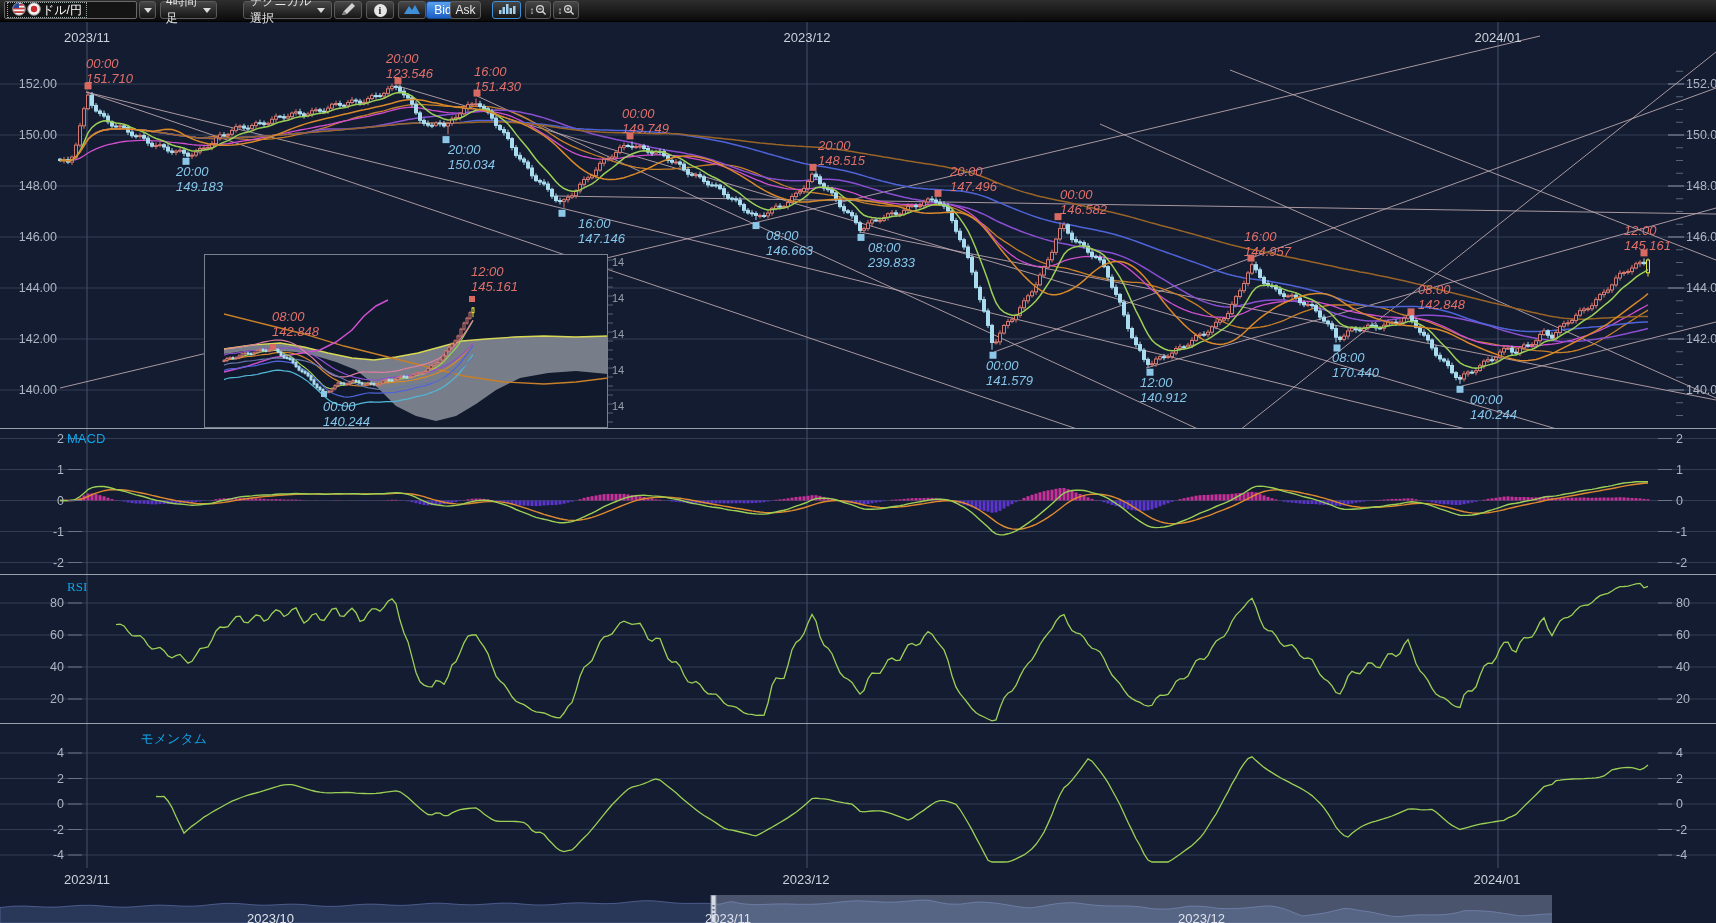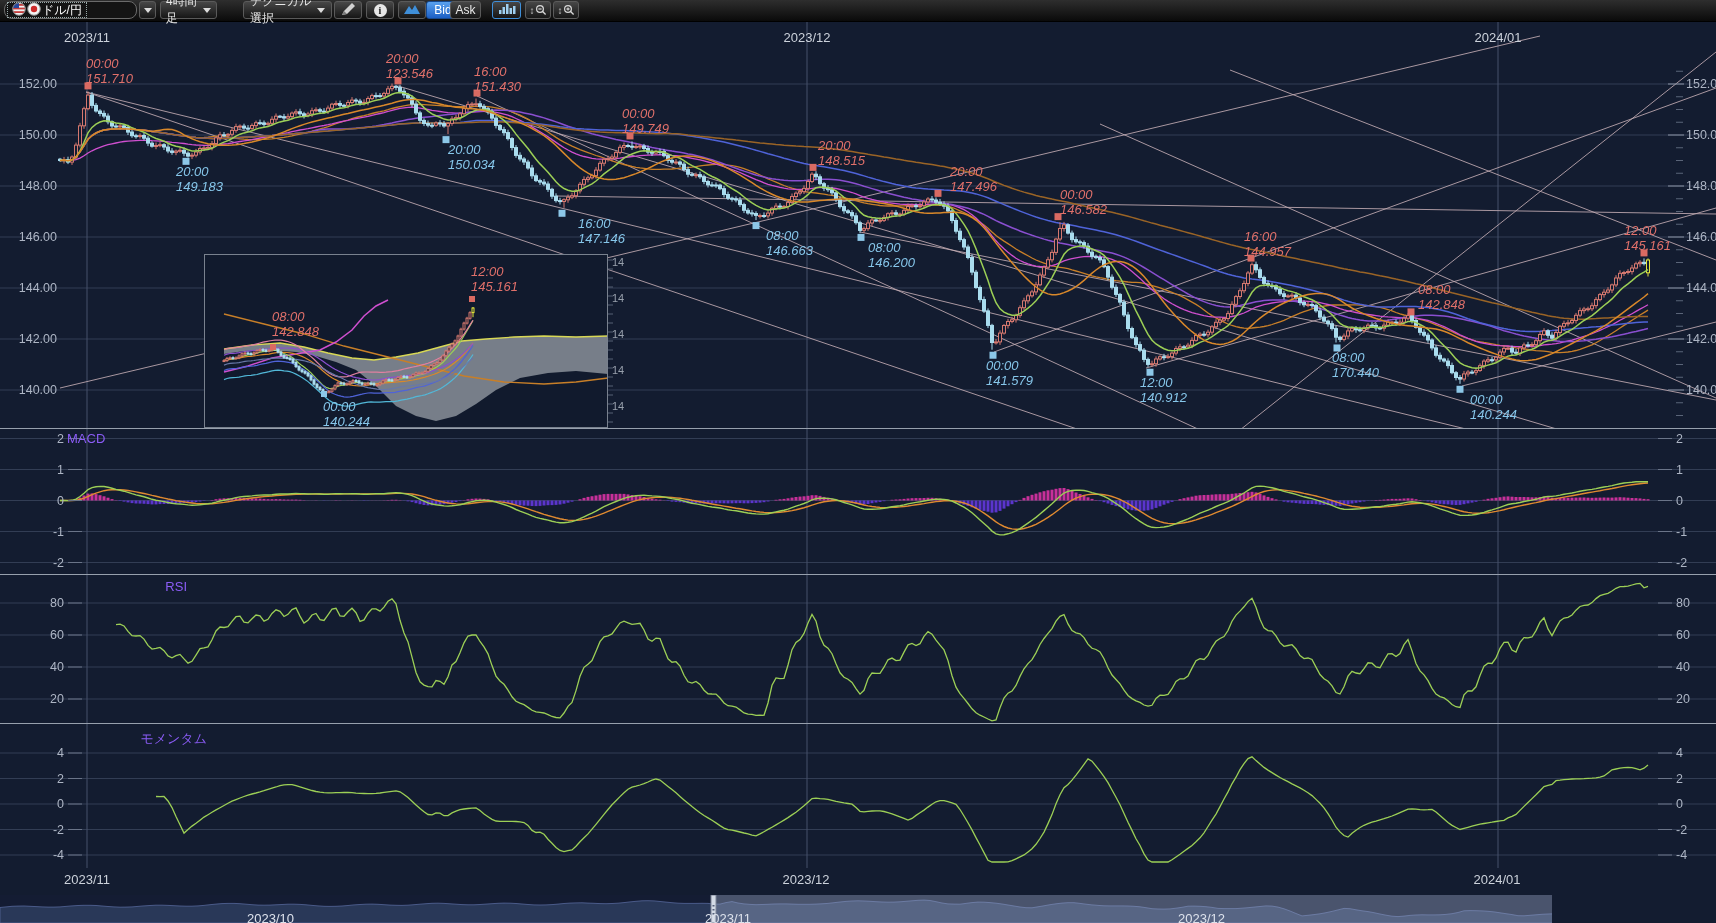--- a/index.html
+++ b/index.html
@@ -6,32 +6,32 @@
   #root{position:relative;width:1716px;height:923px;overflow:hidden;background:#131c30;
         font-family:"Liberation Sans",sans-serif;}
   
   #toolbar{position:absolute;left:0;top:0;width:1716px;height:21px;
            background:linear-gradient(#2e2e2e,#0a0a0a);border-bottom:1px solid #000;z-index:20;}
   .tbtn{position:absolute;top:1px;height:18px;box-sizing:border-box;display:flex;align-items:center;
         justify-content:center;gap:4px;border:1px solid #5a5a5a;border-radius:3px;
         background:linear-gradient(#474747,#161616);color:#e8e8e8;font-size:12px;cursor:pointer;}
   .tbtn.active{background:linear-gradient(#5aa2ef,#1c5fc4);border-color:#16498f;color:#fff;}
   #pair-field{position:absolute;left:4px;top:1px;width:133px;height:18px;box-sizing:border-box;
-              border:1px solid #6a6a6a;border-radius:8px;background:#141414;display:flex;
+              border:1px solid #6a6a6a;border-radius:2px;background:#141414;display:flex;
               align-items:center;color:#fff;font-size:12px;}
   #pair-inner{display:flex;align-items:center;gap:4px;margin-left:3px;padding:0 4px;height:14px;
               outline:1px dotted #9aa;}
   .arrow-down{width:0;height:0;border-left:4px solid transparent;border-right:4px solid transparent;
               border-top:5px solid #dcdcdc;}
   .flag{display:inline-block;margin-right:-3px;}
   
   .hdivider{position:absolute;left:0;width:1716px;height:1px;background:#97a0ad;z-index:12;}
   .axlbl{position:absolute;color:#adb5c4;font-size:12.5px;line-height:14px;z-index:8;}
   .mlbl{position:absolute;color:#ccd2db;font-size:13px;line-height:15px;z-index:8;}
-  .ptitle{position:absolute;color:#8b5cf6;font-size:13px;line-height:15px;z-index:8;}
+  .ptitle{position:absolute;color:#0ea5e9;font-size:13px;line-height:15px;z-index:8;}
   .annot{position:absolute;font-size:13px;line-height:15px;z-index:9;white-space:nowrap;font-style:italic;}
   .annot.h{color:#e0706a;}
   .annot.l{color:#86c6ea;}
   svg.layer{position:absolute;left:0;z-index:2;}
   #inset-svg{position:absolute;z-index:6;}
   #nav-wrap{position:absolute;left:0;top:895px;width:1552px;height:28px;overflow:hidden;
             background:#141c33;z-index:4;}
   .navlbl{position:absolute;top:16px;color:#dde2ec;font-size:13px;z-index:6;white-space:nowrap;}
 </style>
 </head>
@@ -1068,21 +1068,21 @@
     <div class="annot l" style="left:766px;top:228.09349999999972px;">
       <div>08:00</div>
       <div>146.663</div>
     </div>
     <div class="annot h" style="left:818px;top:137.86750000000035px;">
       <div>20:00</div>
       <div>148.515</div>
     </div>
     <div class="annot l" style="left:868px;top:239.9000000000003px;">
       <div>08:00</div>
-      <div>146.200</div>
+      <div>239.833</div>
     </div>
     <div class="annot h" style="left:950px;top:163.85199999999975px;">
       <div>20:00</div>
       <div>147.496</div>
     </div>
     <div class="annot l" style="left:986px;top:357.7354999999998px;">
       <div>00:00</div>
       <div>141.579</div>
     </div>
     <div class="annot h" style="left:1060px;top:187.15900000000016px;">
@@ -1563,21 +1563,21 @@
       <line x1="1658" y1="699" x2="1672" y2="699" stroke="#6a7488"></line>
     </svg>
     <div class="axlbl" style="left:24px;top:596px;width:40px;text-align:right;">80</div>
     <div class="axlbl" style="left:1676px;top:596px;width:30px;text-align:left;">80</div>
     <div class="axlbl" style="left:24px;top:628px;width:40px;text-align:right;">60</div>
     <div class="axlbl" style="left:1676px;top:628px;width:30px;text-align:left;">60</div>
     <div class="axlbl" style="left:24px;top:660px;width:40px;text-align:right;">40</div>
     <div class="axlbl" style="left:1676px;top:660px;width:30px;text-align:left;">40</div>
     <div class="axlbl" style="left:24px;top:692px;width:40px;text-align:right;">20</div>
     <div class="axlbl" style="left:1676px;top:692px;width:30px;text-align:left;">20</div>
-    <div class="ptitle" style="left:67px;top:579px;width:120px;text-align:right;">RSI</div>
+    <div class="ptitle" style="left:67px;top:579px;width:120px;text-align:left;font-family:Liberation Serif, serif;">RSI</div>
     <svg class="layer" style="top:724px" width="1716" height="171" viewBox="0 724 1716 171">
       <line x1="0" y1="753" x2="1716" y2="753" stroke="#323d54"></line>
       <line x1="0" y1="778.5" x2="1716" y2="778.5" stroke="#323d54"></line>
       <line x1="0" y1="804" x2="1716" y2="804" stroke="#323d54"></line>
       <line x1="0" y1="829.5" x2="1716" y2="829.5" stroke="#323d54"></line>
       <line x1="0" y1="855" x2="1716" y2="855" stroke="#323d54"></line>
       <line x1="87" y1="724" x2="87" y2="868" stroke="#46506a"></line>
       <line x1="807" y1="724" x2="807" y2="868" stroke="#46506a"></line>
       <line x1="1498" y1="724" x2="1498" y2="868" stroke="#46506a"></line>
       <path d="M156.0 796.5L160.0 796.6L164.0 796.5L168.0 801.0L172.0 807.6L176.0 816.6L180.0 824.8L184.0 833.1L188.0 829.4L192.0 826.1L196.0 823.3L200.0 820.2L204.0 817.1L208.0 814.7L212.0 812.3L216.0 809.9L220.0 807.7L224.0 805.5L228.0 803.3L232.0 801.2L236.0 799.6L240.0 798.0L244.0 796.5L248.0 795.1L252.0 794.0L256.0 793.0L260.0 791.9L264.0 790.7L268.0 789.4L272.0 788.1L276.0 787.0L280.0 785.7L284.0 784.9L288.0 784.7L292.0 784.6L296.0 785.7L300.0 786.9L304.0 788.1L308.0 789.3L312.0 790.5L316.0 791.5L320.0 792.1L324.0 792.6L328.0 792.9L332.0 792.8L336.0 792.7L340.0 792.6L344.0 792.5L348.0 792.5L352.0 792.7L356.0 793.1L360.0 793.4L364.0 793.5L368.0 793.6L372.0 793.7L376.0 793.4L380.0 793.0L384.0 792.4L388.0 791.8L392.0 791.3L396.0 790.8L400.0 791.8L404.0 794.5L408.0 797.6L412.0 801.2L416.0 804.9L420.0 808.5L424.0 811.7L428.0 814.5L432.0 814.9L436.0 812.9L440.0 813.1L444.0 815.7L448.0 815.6L452.0 812.9L456.0 811.2L460.0 809.7L464.0 809.0L468.0 808.5L472.0 808.2L476.0 807.9L480.0 810.5L484.0 814.0L488.0 816.7L492.0 819.3L496.0 821.0L500.0 821.3L504.0 821.4L508.0 821.3L512.0 821.3L516.0 821.5L520.0 821.8L524.0 822.5L528.0 825.4L532.0 830.4L536.0 832.5L540.0 832.1L544.0 834.3L548.0 839.2L552.0 843.3L556.0 847.4L560.0 850.5L564.0 851.6L568.0 850.6L572.0 849.9L576.0 846.3L580.0 841.8L584.0 837.8L588.0 833.9L592.0 829.1L596.0 824.3L600.0 819.3L604.0 814.3L608.0 809.5L612.0 804.8L616.0 800.7L620.0 796.6L624.0 792.7L628.0 789.2L632.0 787.2L636.0 786.2L640.0 785.0L644.0 783.6L648.0 782.0L652.0 780.2L656.0 779.0L660.0 780.0L664.0 783.3L668.0 786.4L672.0 789.6L676.0 792.8L680.0 796.4L684.0 799.9L688.0 803.3L692.0 806.6L696.0 809.7L700.0 812.7L704.0 815.5L708.0 817.9L712.0 820.3L716.0 822.9L720.0 825.6L724.0 828.1L728.0 829.7L732.0 830.2L736.0 831.0L740.0 832.0L744.0 833.0L748.0 833.9L752.0 835.1L756.0 835.9L760.0 833.9L764.0 831.7L768.0 829.4L772.0 827.2L776.0 824.9L780.0 822.5L784.0 820.1L788.0 817.6L792.0 814.9L796.0 812.2L800.0 809.1L804.0 805.8L808.0 802.2L812.0 798.6L816.0 798.1L820.0 798.6L824.0 798.9L828.0 799.4L832.0 800.4L836.0 801.4L840.0 802.1L844.0 802.9L848.0 803.5L852.0 804.2L856.0 807.6L860.0 811.3L864.0 811.8L868.0 811.4L872.0 811.0L876.0 810.9L880.0 810.9L884.0 811.5L888.0 812.6L892.0 813.8L896.0 815.3L900.0 816.9L904.0 818.4L908.0 820.1L912.0 818.4L916.0 815.4L920.0 812.8L924.0 810.1L928.0 807.1L932.0 804.3L936.0 801.8L940.0 800.7L944.0 800.7L948.0 801.6L952.0 802.9L956.0 804.4L960.0 809.5L964.0 816.0L968.0 822.7L972.0 829.9L976.0 837.6L980.0 845.0L984.0 852.6L988.0 860.3L992.0 862.0L996.0 862.0L1000.0 862.0L1004.0 862.0L1008.0 861.9L1012.0 860.6L1016.0 858.8L1020.0 856.9L1024.0 854.9L1028.0 851.9L1032.0 848.8L1036.0 844.3L1040.0 838.5L1044.0 832.1L1048.0 823.6L1052.0 814.6L1056.0 803.7L1060.0 794.8L1064.0 787.7L1068.0 784.5L1072.0 780.1L1076.0 775.1L1080.0 769.8L1084.0 764.3L1088.0 758.9L1092.0 761.2L1096.0 766.2L1100.0 771.2L1104.0 776.6L1108.0 782.7L1112.0 790.0L1116.0 797.3L1120.0 804.7L1124.0 813.6L1128.0 822.3L1132.0 830.4L1136.0 838.8L1140.0 845.5L1144.0 853.9L1148.0 860.0L1152.0 862.0L1156.0 862.0L1160.0 862.0L1164.0 862.0L1168.0 862.0L1172.0 859.7L1176.0 857.0L1180.0 854.3L1184.0 851.3L1188.0 848.4L1192.0 845.4L1196.0 841.8L1200.0 837.8L1204.0 832.8L1208.0 826.5L1212.0 820.2L1216.0 814.1L1220.0 806.6L1224.0 799.0L1228.0 791.9L1232.0 783.8L1236.0 777.2L1240.0 769.7L1244.0 763.6L1248.0 758.6L1252.0 756.8L1256.0 760.6L1260.0 764.1L1264.0 767.4L1268.0 770.1L1272.0 772.6L1276.0 775.1L1280.0 777.5L1284.0 779.7L1288.0 781.7L1292.0 783.9L1296.0 785.9L1300.0 787.9L1304.0 790.3L1308.0 792.8L1312.0 795.6L1316.0 799.4L1320.0 803.3L1324.0 807.8L1328.0 813.7L1332.0 820.0L1336.0 827.2L1340.0 831.9L1344.0 835.5L1348.0 837.1L1352.0 833.3L1356.0 830.2L1360.0 827.5L1364.0 825.3L1368.0 823.7L1372.0 822.2L1376.0 821.1L1380.0 819.9L1384.0 818.7L1388.0 817.4L1392.0 816.0L1396.0 814.4L1400.0 812.7L1404.0 810.9L1408.0 809.1L1412.0 808.8L1416.0 809.1L1420.0 809.6L1424.0 809.8L1428.0 809.7L1432.0 809.4L1436.0 812.0L1440.0 815.5L1444.0 819.1L1448.0 822.6L1452.0 825.4L1456.0 827.5L1460.0 829.5L1464.0 828.4L1468.0 827.3L1472.0 826.2L1476.0 825.1L1480.0 824.2L1484.0 823.5L1488.0 822.8L1492.0 822.2L1496.0 821.5L1500.0 820.9L1504.0 820.4L1508.0 817.9L1512.0 816.4L1516.0 814.4L1520.0 810.4L1524.0 806.4L1528.0 802.5L1532.0 798.6L1536.0 794.8L1540.0 790.7L1544.0 786.6L1548.0 785.3L1552.0 784.4L1556.0 780.7L1560.0 780.2L1564.0 779.6L1568.0 779.3L1572.0 779.0L1576.0 778.8L1580.0 778.8L1584.0 778.7L1588.0 778.4L1592.0 778.2L1596.0 777.8L1600.0 777.1L1604.0 776.0L1608.0 772.9L1612.0 769.8L1616.0 769.0L1620.0 768.2L1624.0 767.7L1628.0 767.5L1632.0 767.6L1636.0 768.6L1640.0 769.8L1644.0 768.2L1648.0 764.9" fill="none" stroke="#9ccf56" stroke-width="1.3"></path>

